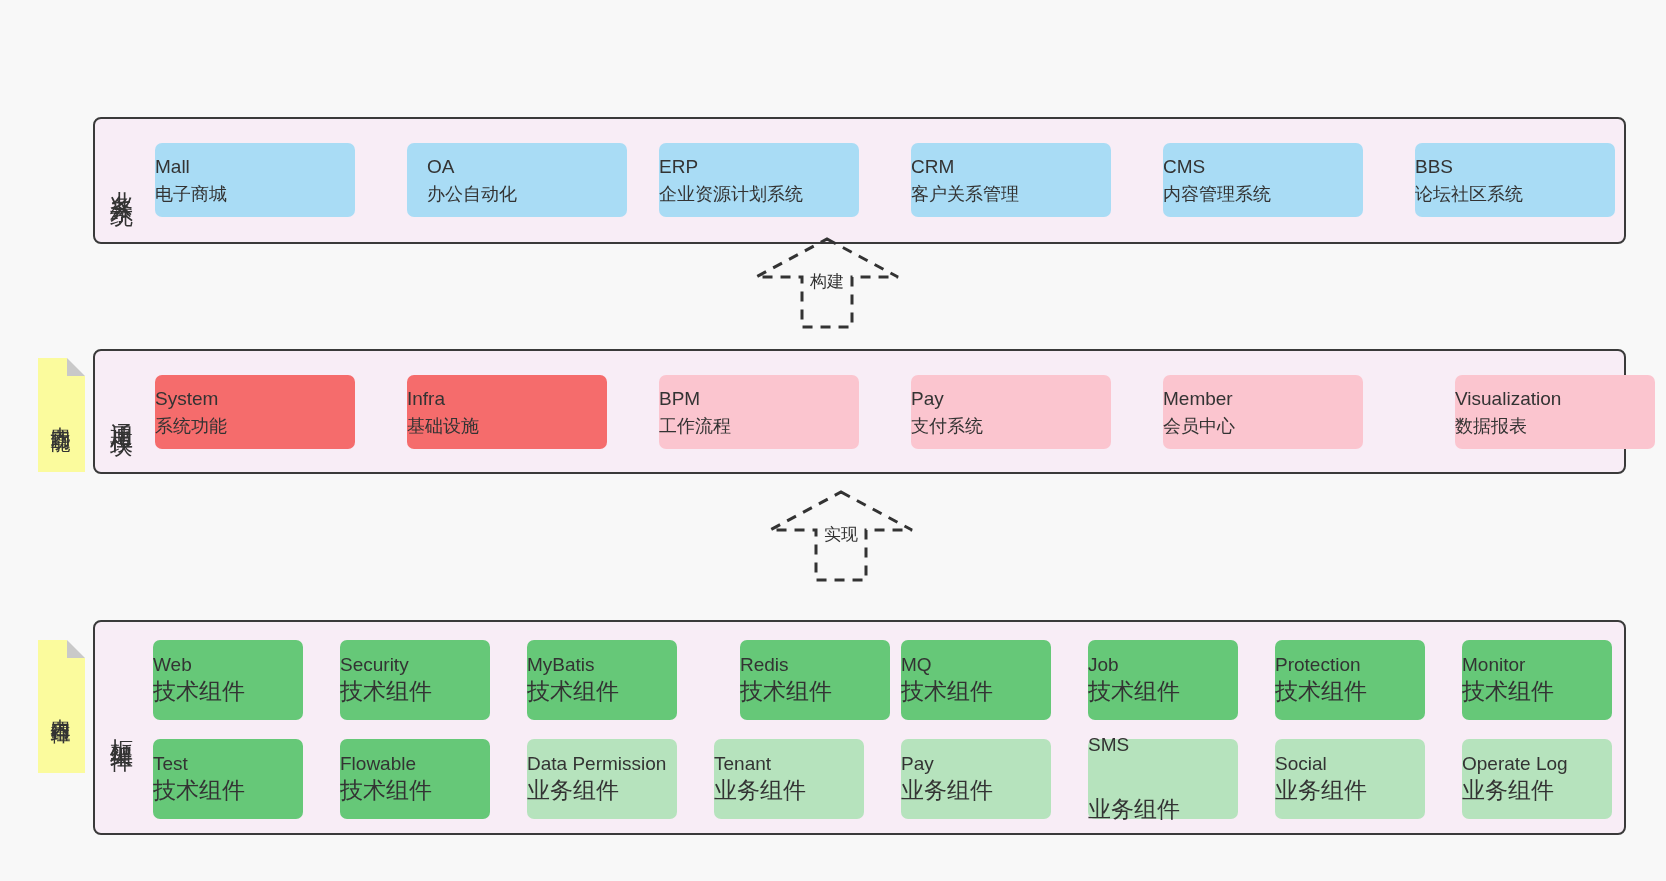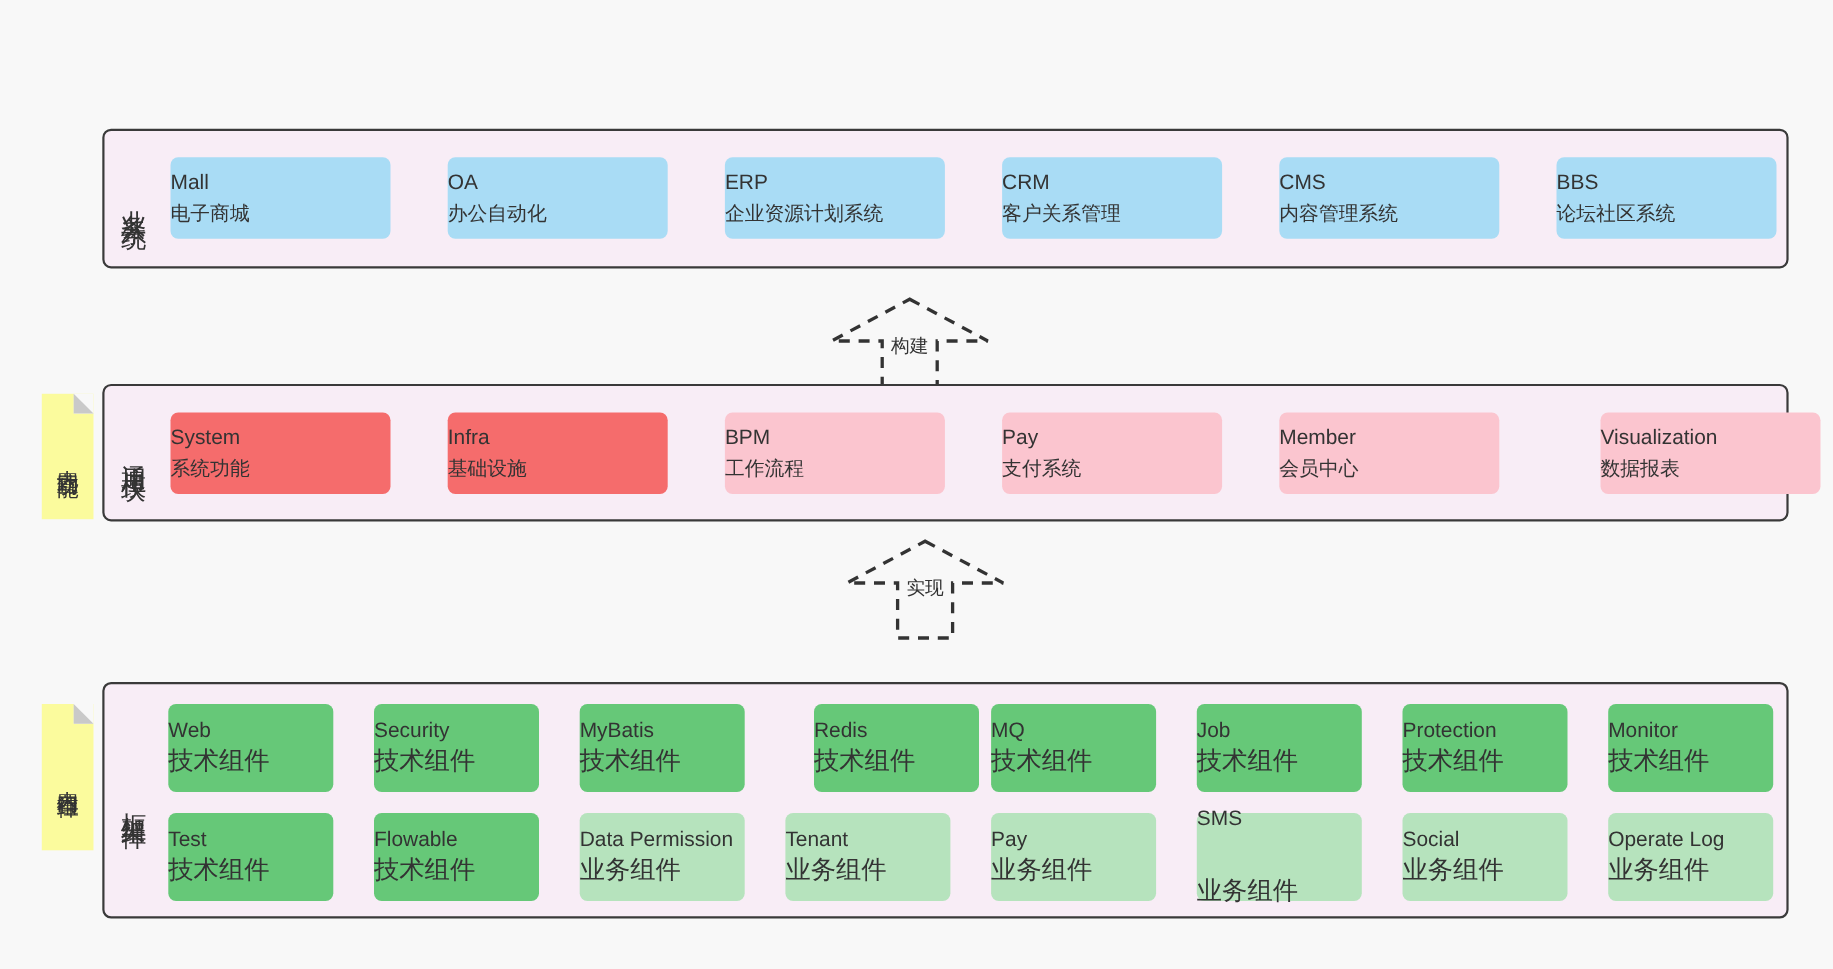--- a/index.html
+++ b/index.html
@@ -76,21 +76,21 @@
     text-orientation:upright;
     font-size:20px;
     letter-spacing:2px;
     color:#333;
     white-space:nowrap;
   }
   .arrow{
     position:absolute;
     width:146px;height:92px;
   }
-  .arrow-build{left:754px;top:270px;font-family:Liberation Serif, serif;}
+  .arrow-build{left:754px;top:237px;font-family:Liberation Serif, serif;}
   .arrow-implement{left:768px;top:490px;}
   .arrow svg{display:block;width:100%;height:100%;}
   .arrow .alabel{
     position:absolute;
     left:50%;top:32px;
     transform:translateX(-50%);
     background:#f8f8f8;
     padding:1px 5px;
     font-size:17px;
     color:#333;
@@ -102,21 +102,21 @@
 
 <div class="canvas">
 
   <div class="panel panel-business">
     <div class="vlabel">业务系统</div>
 
     <div class="box blue" style="left:60px;top:24px;width:200px;height:74px;">
       <div class="name">Mall</div>
       <div class="desc">电子商城</div>
     </div>
-    <div class="box blue" style="left:312px;top:24px;width:200px;height:74px;">
+    <div class="box blue" style="left:312px;top:24px;width:200px;height:74px;padding-left:20px;">
       <div class="name">OA</div>
       <div class="desc">办公自动化</div>
     </div>
     <div class="box blue" style="left:564px;top:24px;width:200px;height:74px;">
       <div class="name">ERP</div>
       <div class="desc">企业资源计划系统</div>
     </div>
     <div class="box blue" style="left:816px;top:24px;width:200px;height:74px;">
       <div class="name">CRM</div>
       <div class="desc">客户关系管理</div>

